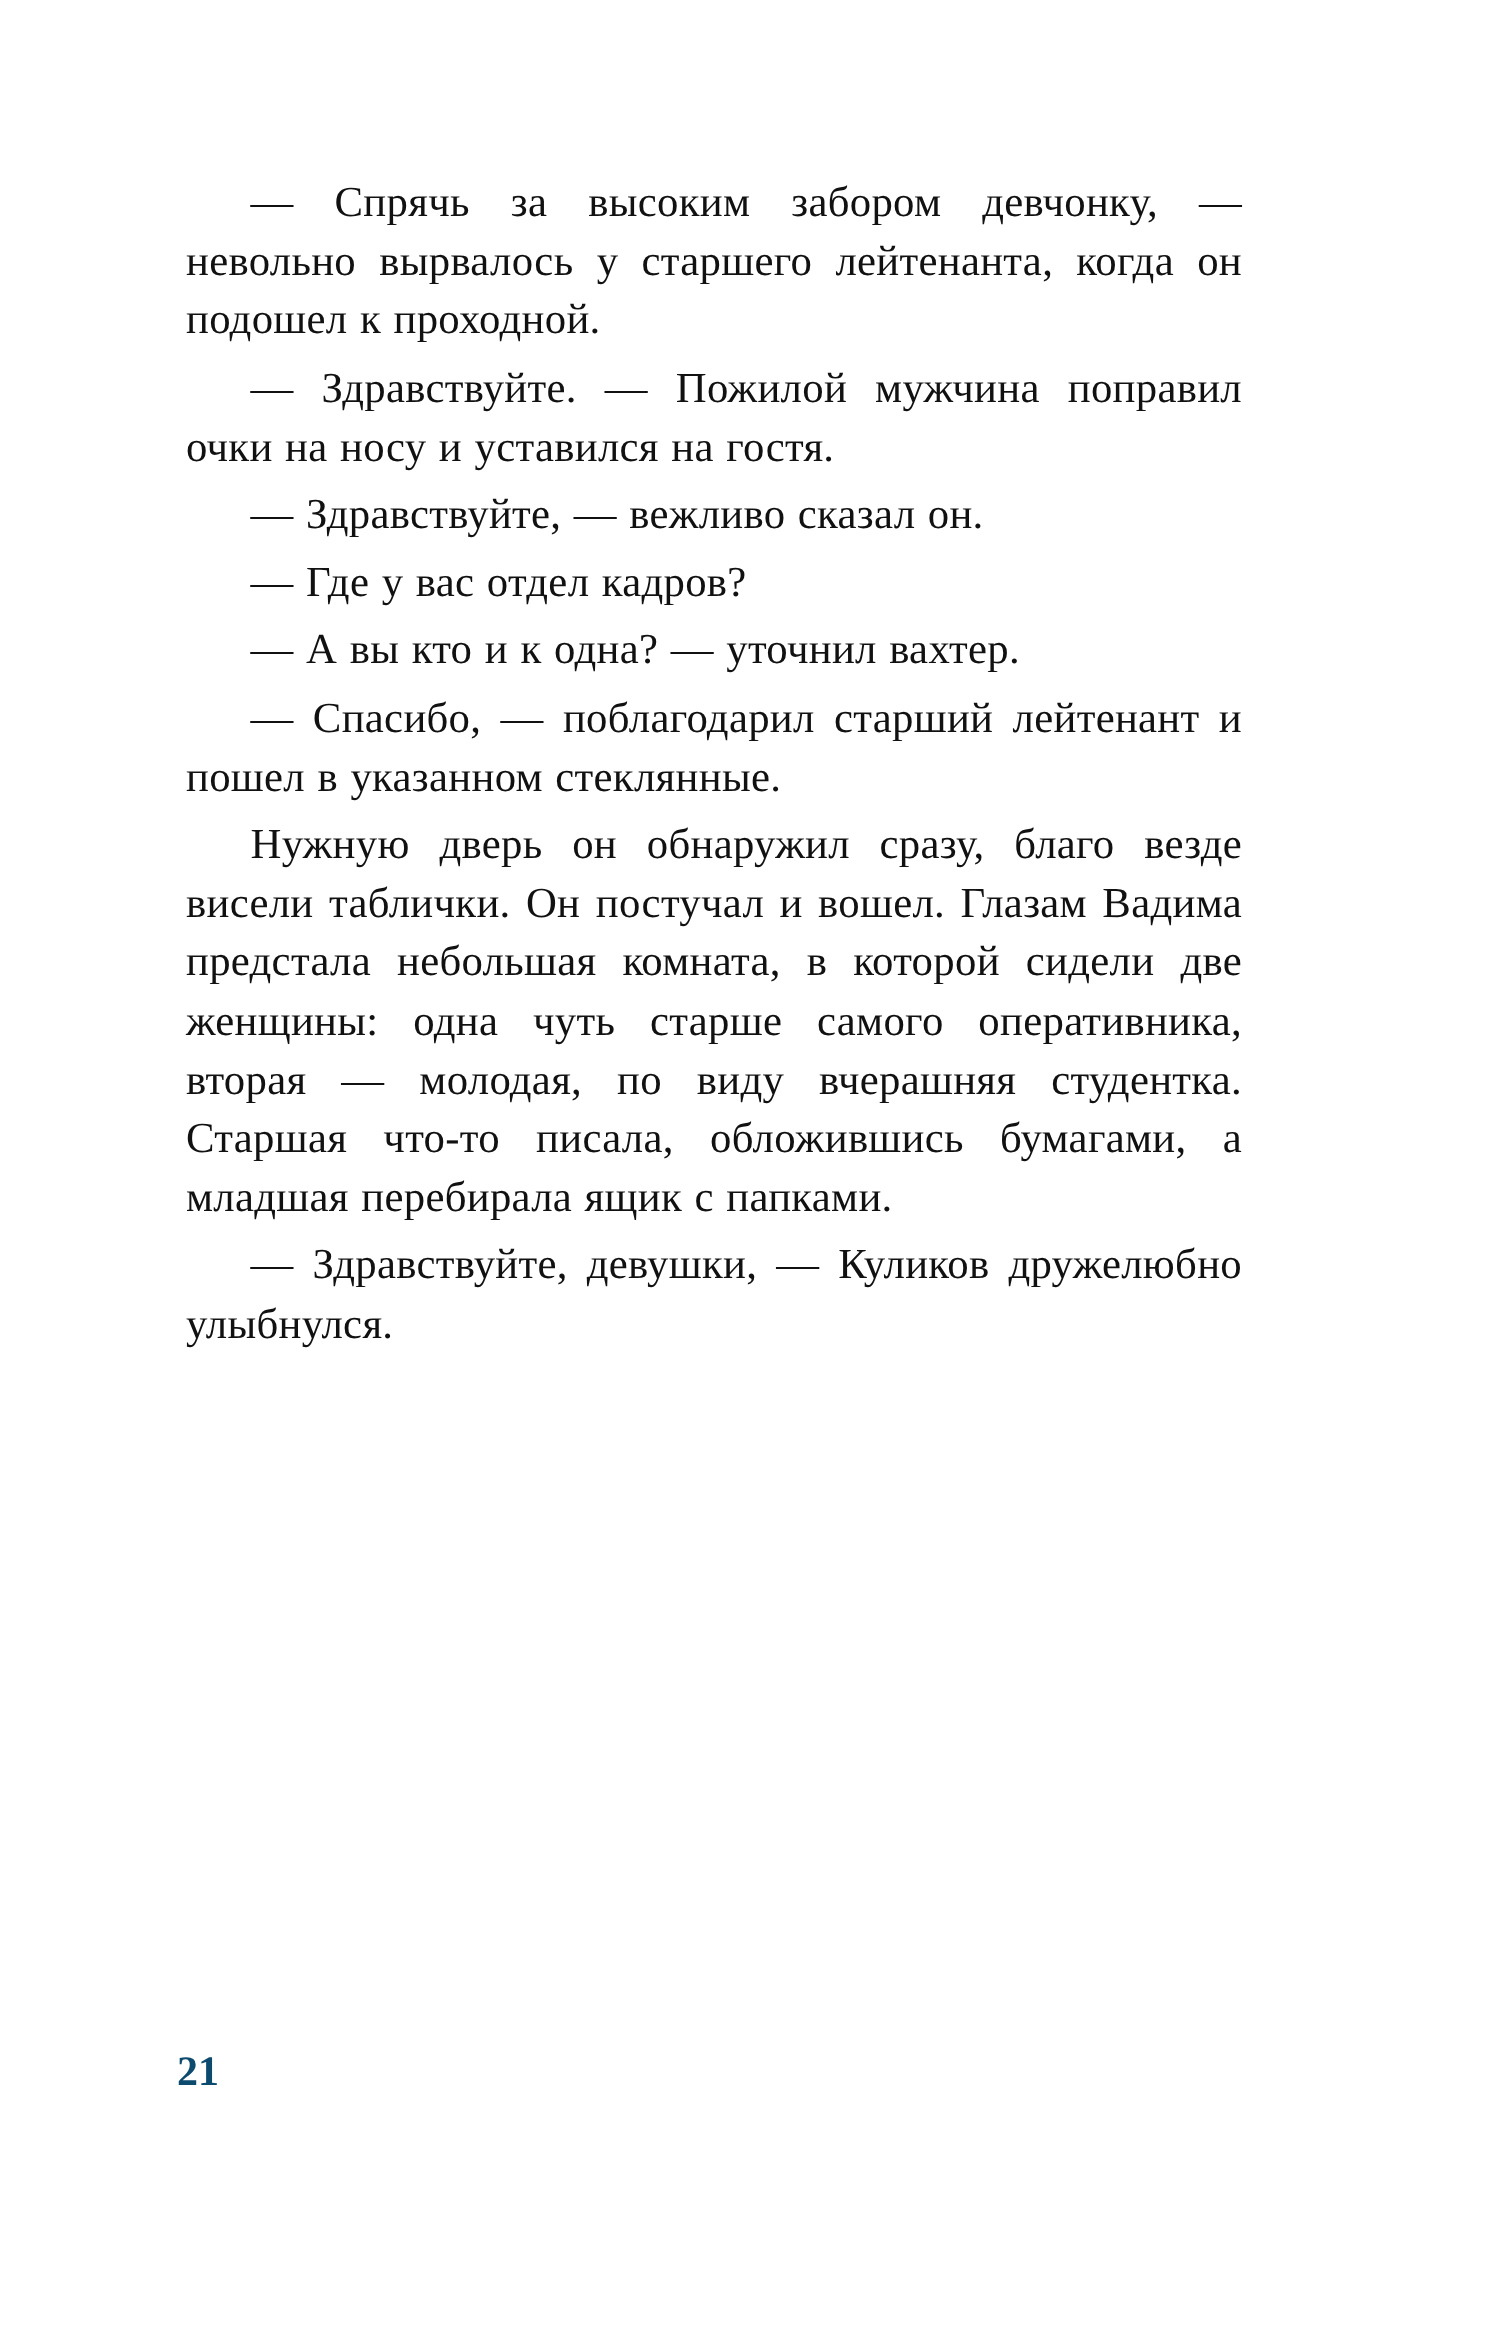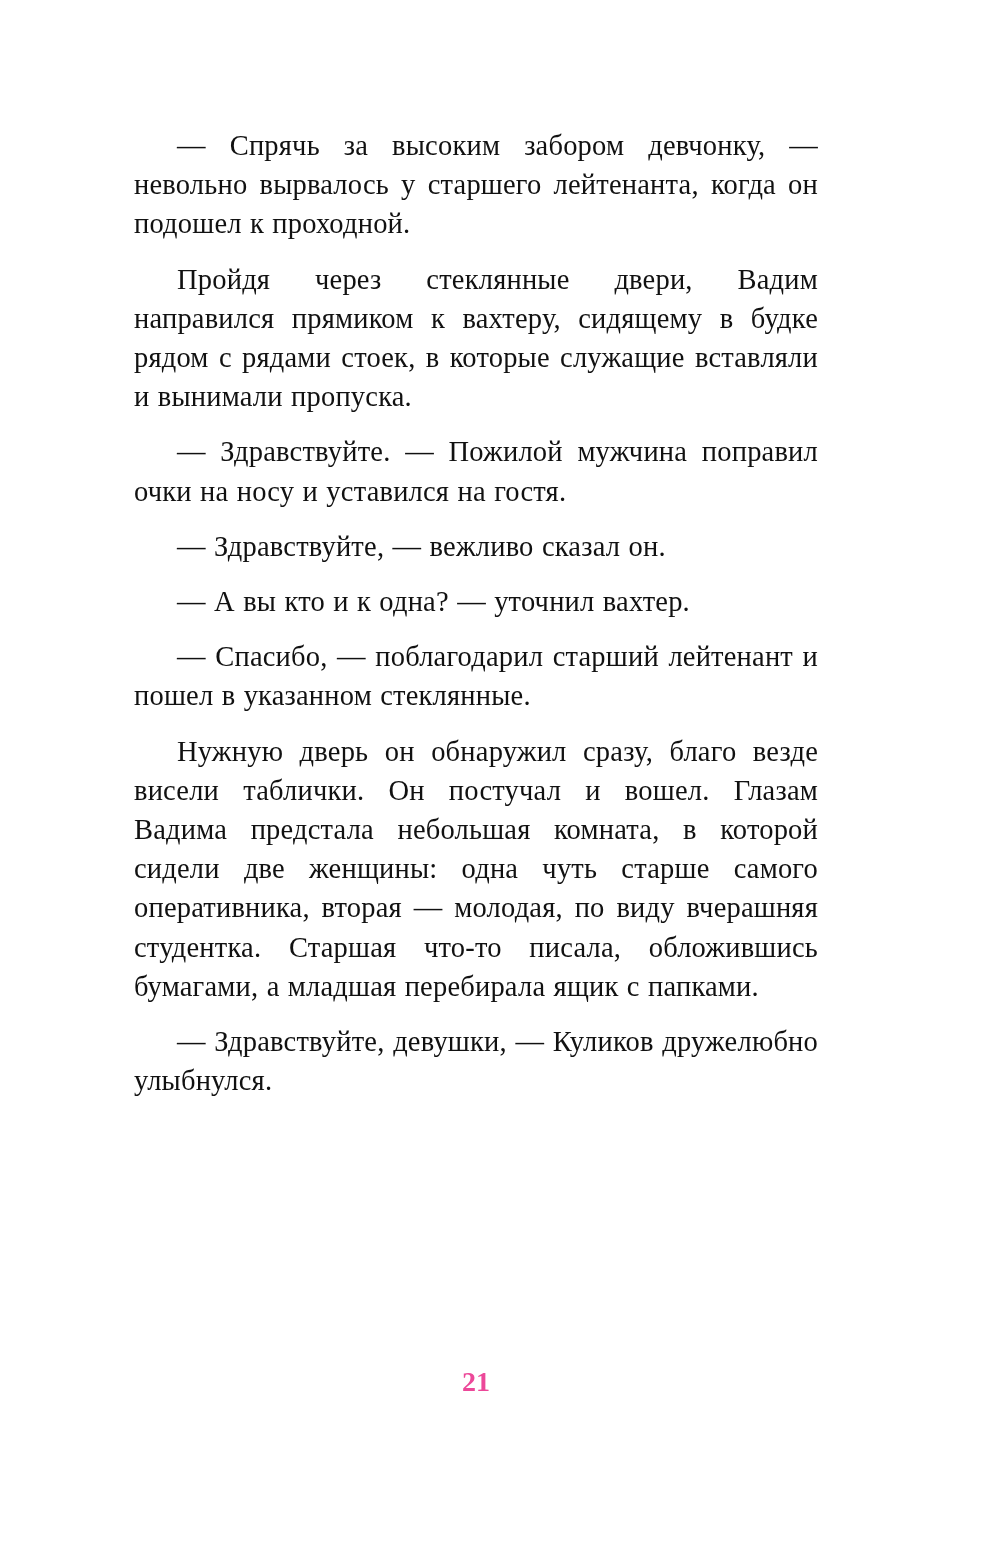--- a/index.html
+++ b/index.html
@@ -24,48 +24,48 @@
     background: #ffffff;
     overflow: hidden;
   }
   .text-block {
     position: absolute;
     left: 118px;
     top: 110px;
     width: 716px;
   }
   .text-block p {
-    margin: 16px;
+    margin: 6px;
     padding: 0;
     font-size: 28.5px;
     line-height: 39.2px;
     text-align: justify;
     text-indent: 43px;
     letter-spacing: 0.2px;
     word-spacing: 1px;
   }
   .page-number {
     position: absolute;
     left: 118px;
     width: 716px;
     top: 1366px;
-    text-align: center;
+    text-align: left;
     font-size: 28px;
     font-weight: bold;
-    color: #ec4899;
+    color: #0c4a6e;
   }
 </style>
 </head>
 <body>
 
 <div class="page">
   <div class="text-block">
     <p>— Спрячь за высоким забором девчонку, — невольно вырвалось у старшего лейтенанта, когда он подошел к проходной.</p>
-    <p>Пройдя через стеклянные двери, Вадим направился прямиком к вахтеру, сидящему в будке рядом с рядами стоек, в которые служащие вставляли и вынимали пропуска.</p>
     <p>— Здравствуйте. — Пожилой мужчина поправил очки на носу и уставился на гостя.</p>
     <p>— Здравствуйте, — вежливо сказал он.</p>
+    <p>— Где у вас отдел кадров?</p>
     <p>— А вы кто и к одна? — уточнил вахтер.</p>
     <p>— Спасибо, — поблагодарил старший лейтенант и пошел в указанном стеклянные.</p>
     <p>Нужную дверь он обнаружил сразу, благо везде висели таблички. Он постучал и вошел. Глазам Вадима предстала небольшая комната, в которой сидели две женщины: одна чуть старше самого оперативника, вторая — молодая, по виду вчерашняя студентка. Старшая что-то писала, обложившись бумагами, а младшая перебирала ящик с папками.</p>
     <p>— Здравствуйте, девушки, — Куликов дружелюбно улыбнулся.</p>
   </div>
   <div class="page-number">21</div>
 </div>
 
 </body></html>

